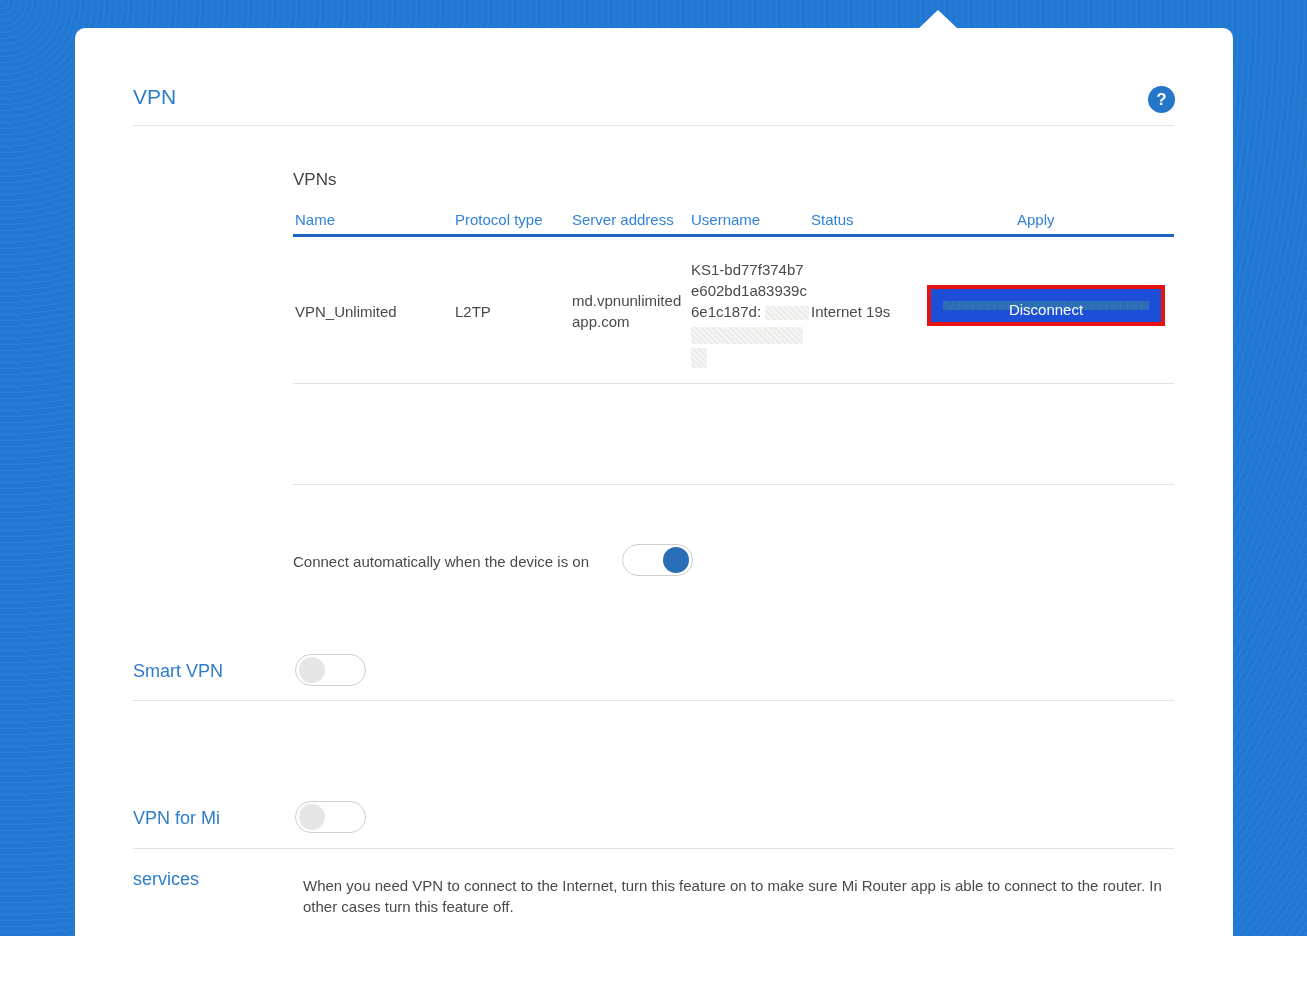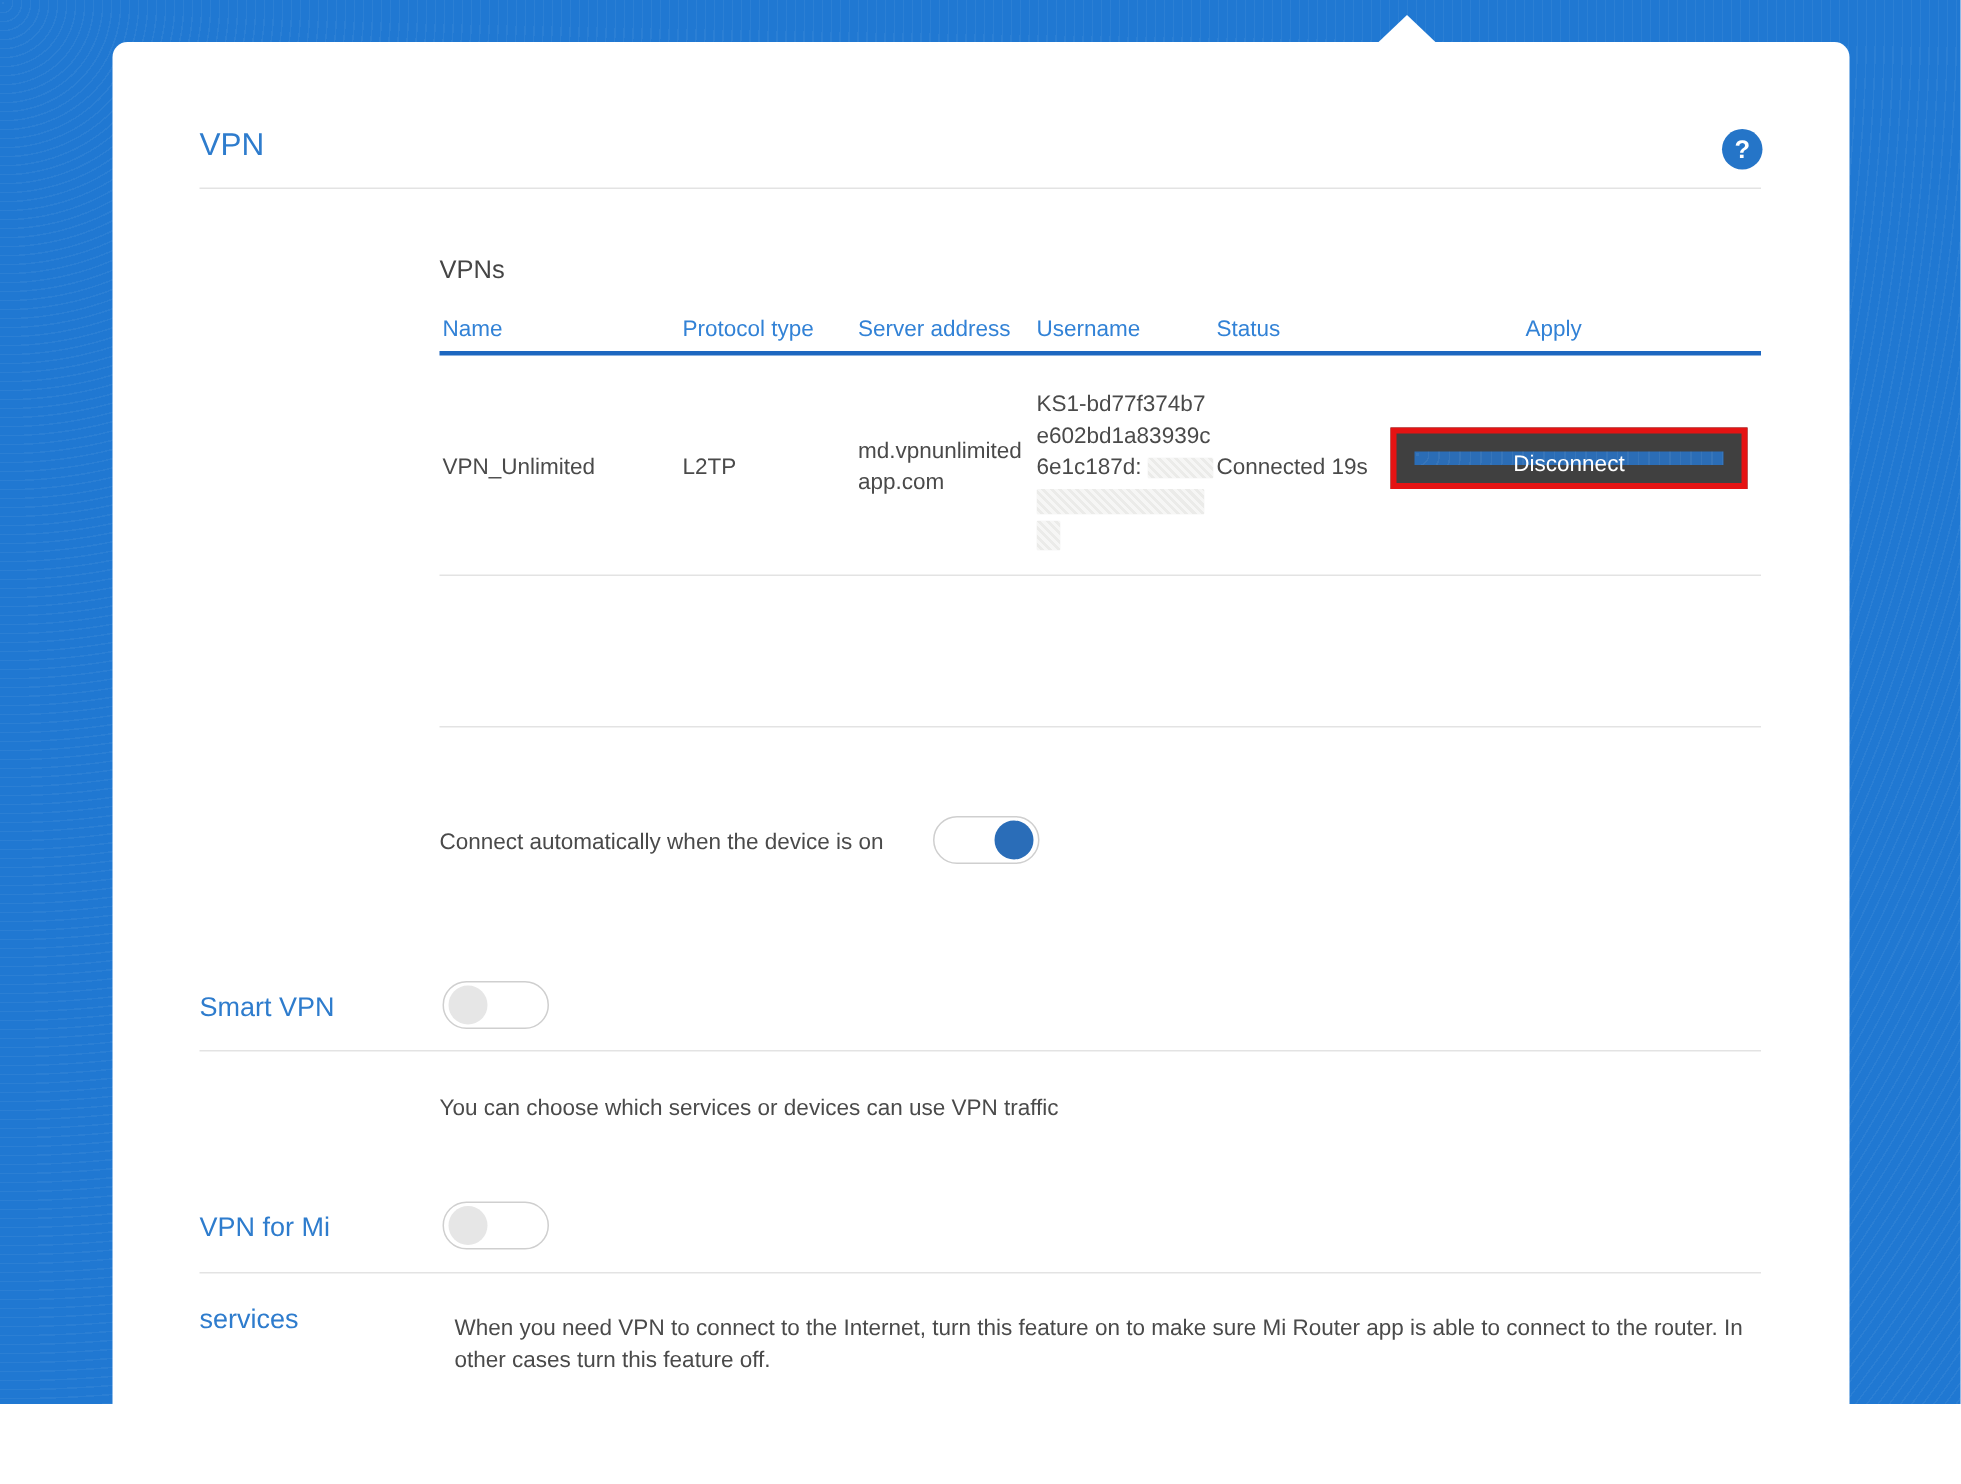--- a/index.html
+++ b/index.html
@@ -98,21 +98,21 @@
     vertical-align: middle;
   }
   .red-annotation {
     position: absolute;
     left: 852px;
     top: 257px;
     width: 238px;
     height: 41px;
     border: 4px solid #e51313;
     padding: 12px;
-    background: #404040;
+    background: #1d4ed8;
   }
   .btn-disconnect {
     width: 100%;
     height: 100%;
     border: none;
     background-color: #2b6db6;
     background-image: repeating-radial-gradient(circle at 2px 2px, rgba(255,255,255,0.06) 0 1px, transparent 1px 7px);
     color: #ffffff;
     font-size: 15px;
     font-family: "Liberation Sans", sans-serif;
@@ -208,21 +208,21 @@
         <div>md.vpnunlimited</div>
         <div>app.com</div>
       </div>
       <div class="cell" style="left:616px; top:231px;">
         <div>KS1-bd77f374b7</div>
         <div>e602bd1a83939c</div>
         <div><span>6e1c187d:</span> <span class="redacted" style="width:44px; height:14px;"></span></div>
         <div><span class="redacted" style="width:112px; height:17px; margin-top:2px;"></span></div>
         <div><span class="redacted" style="width:16px; height:20px; margin-top:4px;"></span></div>
       </div>
-      <div class="cell" style="left:736px; top:273px;">Connected 19s</div>
+      <div class="cell" style="left:736px; top:273px;">Internet 19s</div>
 
       <div class="red-annotation">
         <button class="btn-disconnect">Disconnect</button>
       </div>
     </div>
 
     <div class="divider" style="left:218px; top:355px; width:881px;"></div>
 
 
     <div class="divider" style="left:218px; top:456px; width:881px;"></div>
@@ -230,21 +230,20 @@
     <div class="label-text" style="left:218px; top:525px;">Connect automatically when the device is on</div>
     <div class="toggle on" style="left:547px; top:516px;">
       <div class="knob"></div>
     </div>
 
     <div class="section-label" style="top:633px;">Smart VPN</div>
     <div class="toggle off" style="left:220px; top:626px;">
       <div class="knob"></div>
     </div>
     <div class="divider" style="left:58px; top:672px; width:1041px;"></div>
-    <div class="label-text" style="left:218px; top:702px;">You can choose which services or devices can use VPN traffic</div>
 
     <div class="section-label" style="top:780px;">VPN for Mi</div>
     <div class="toggle off" style="left:220px; top:773px;">
       <div class="knob"></div>
     </div>
     <div class="divider" style="left:58px; top:820px; width:1041px;"></div>
     <div class="section-label" style="top:841px;">services</div>
     <div class="paragraph" style="top:847px;">When you need VPN to connect to the Internet, turn this feature on to make sure Mi Router app is able to connect to the router. In other cases turn this feature off.</div>
 
   </div>

